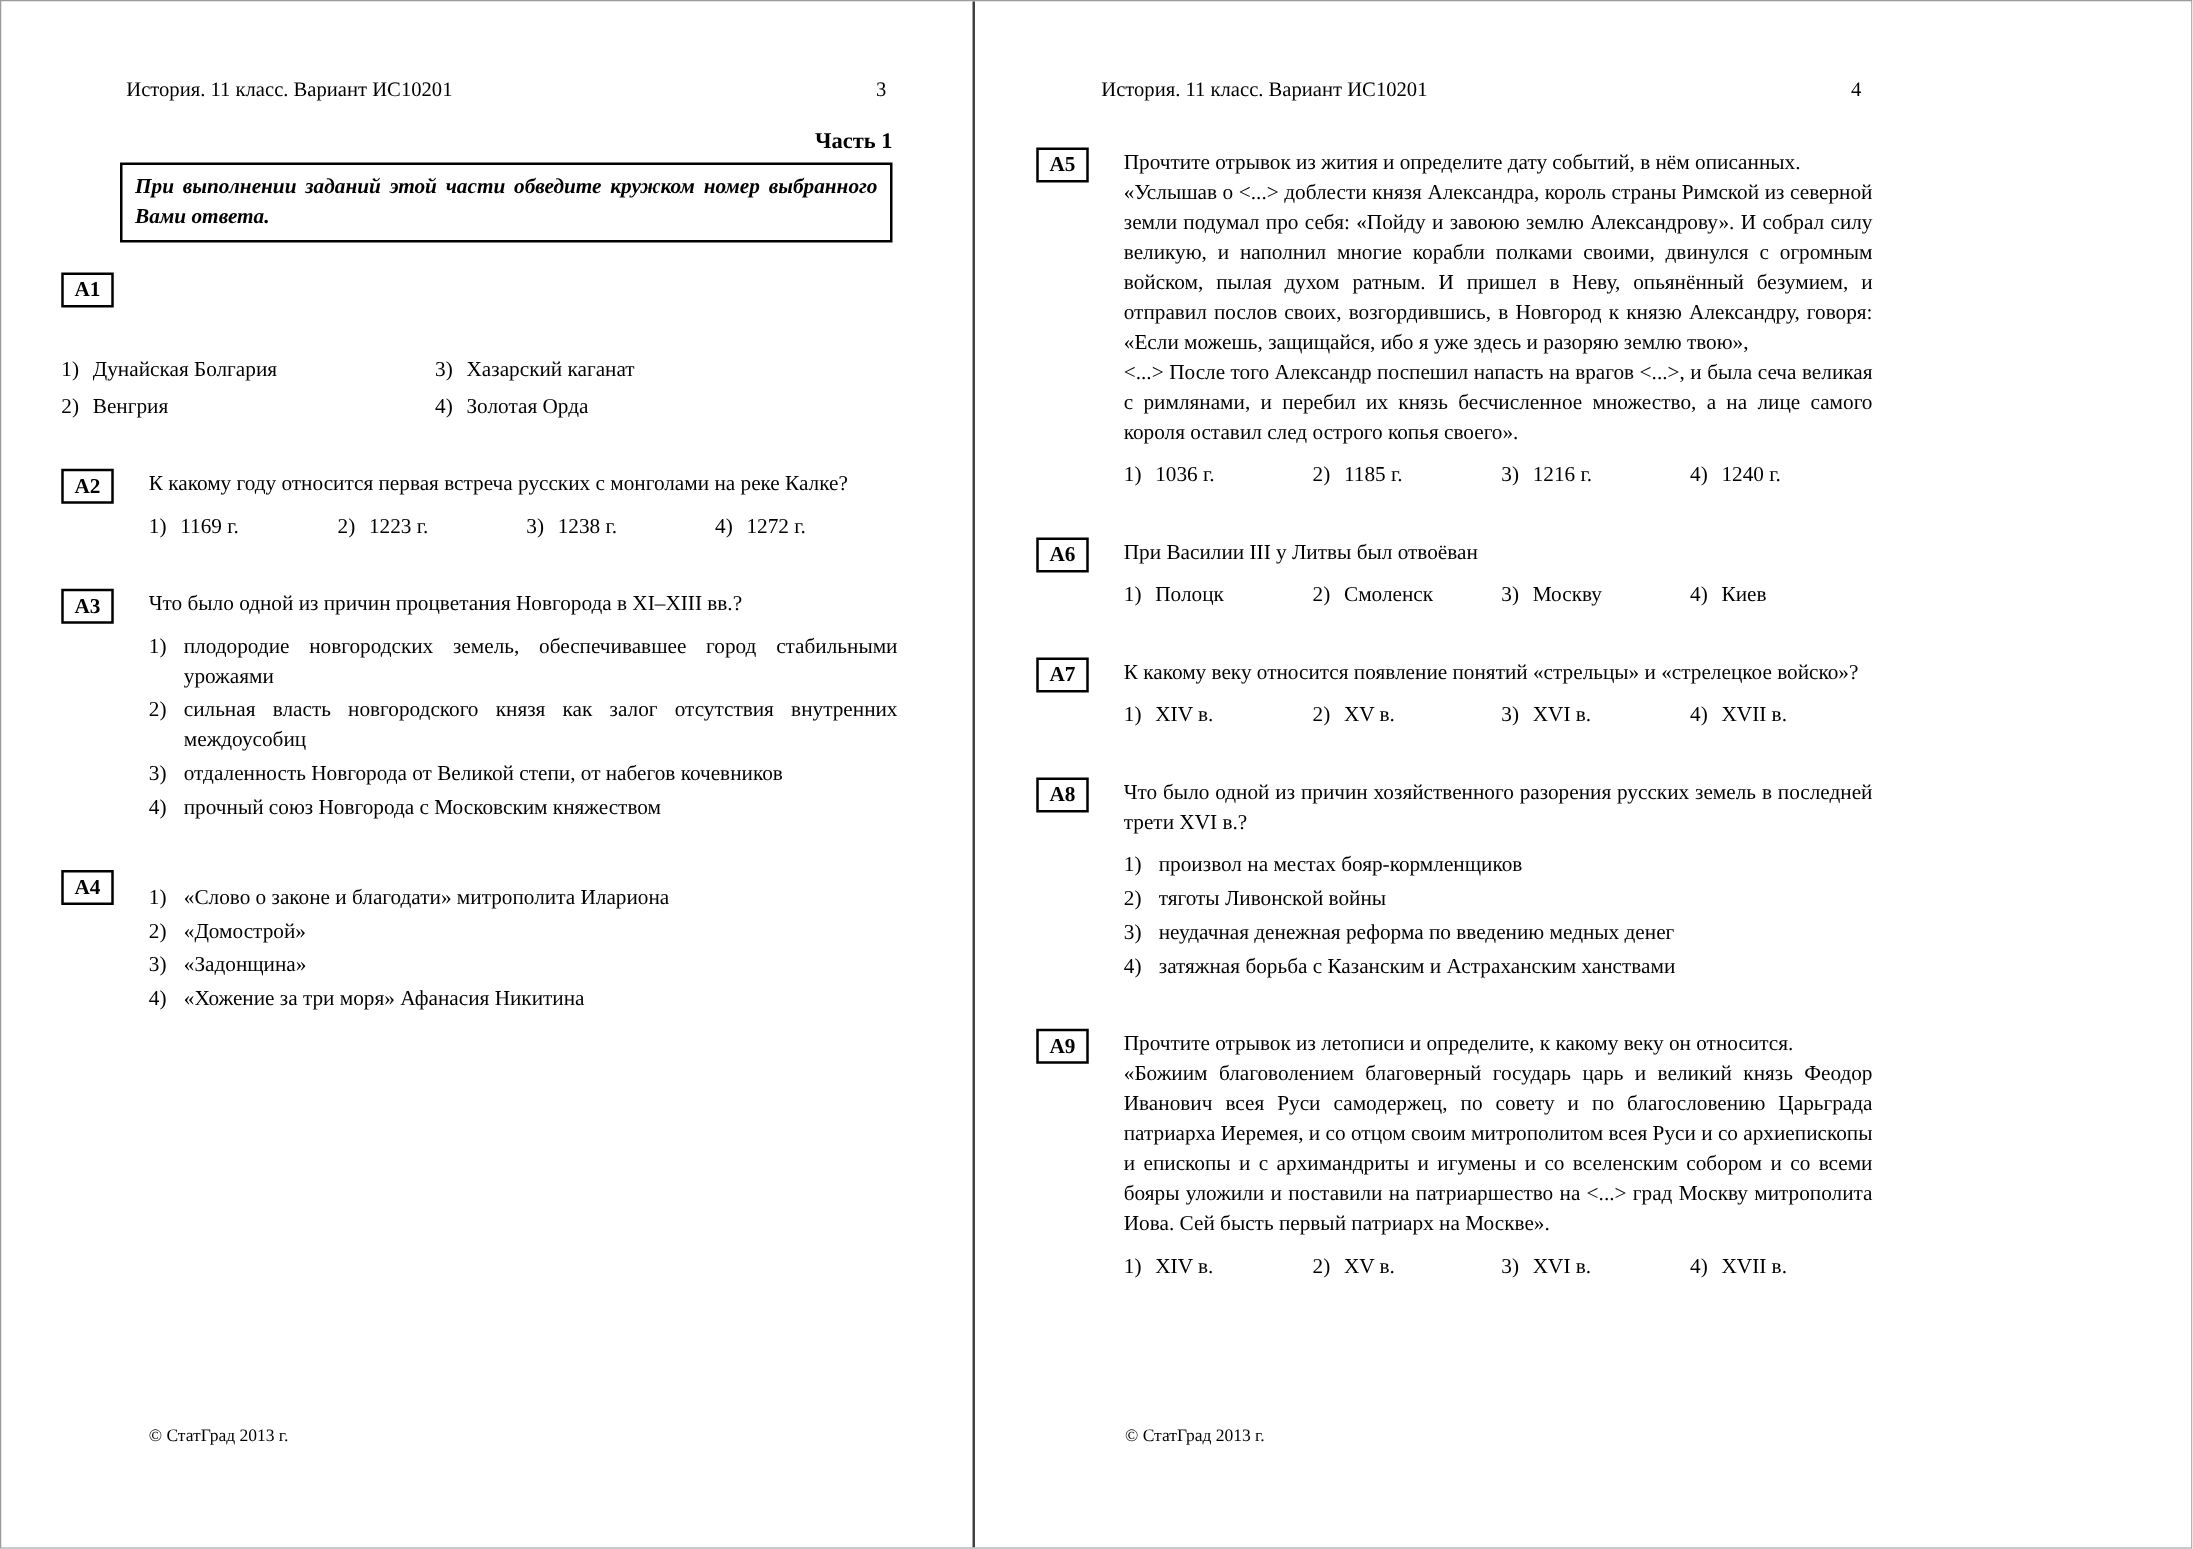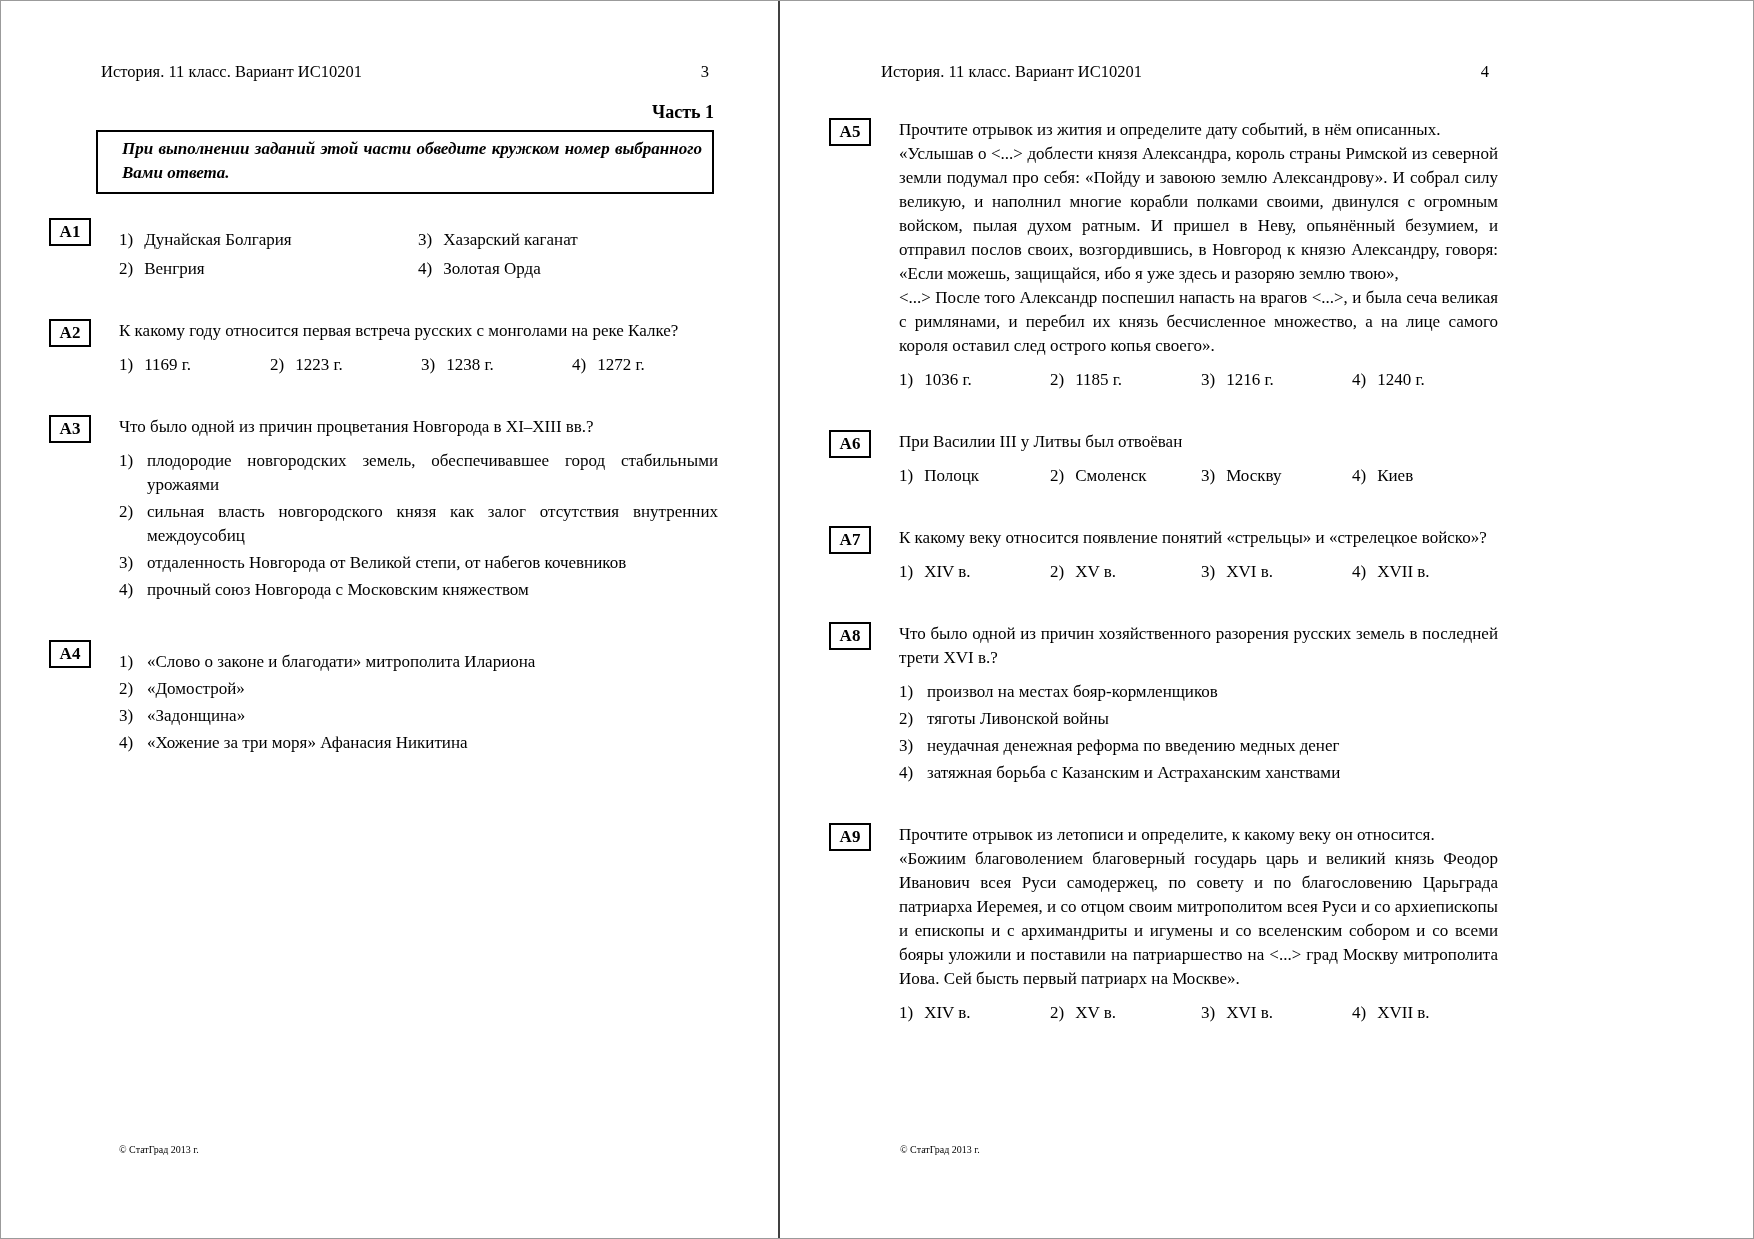--- a/index.html
+++ b/index.html
@@ -47,34 +47,34 @@
     margin: 16px 0 0 47px;
     text-align: right;
     font-weight: bold;
     font-size: 18px;
   }
   .instruction-box {
     box-sizing: border-box;
     width: 618px;
     margin: 6px 0 0 47px;
     border: 2px solid #000;
-    padding: 5px 10px 7px 24px;
+    padding: 5px 10px 7px 10px;
     font-weight: bold;
     font-style: italic;
     text-align: justify;
   }
 
   .questions { width: 669px; }
   .question {
     display: flex;
     align-items: flex-start;
     gap: 28px;
     margin-top: 38px;
   }
-  .page-left  .questions > .question:first-child { margin-top: 24px; }
+  .page-left  .questions > .question:first-child { margin-top: 24px; flex-direction: column; }
   .page-right .questions > .question:first-child { margin-top: 34px; }
 
   .qbox {
     box-sizing: border-box;
     min-width: 42px;
     height: 28px;
     border: 2px solid #000;
     text-align: center;
     font-weight: bold;
     font-size: 17px;
@@ -103,21 +103,21 @@
   .options.list { display: flex; flex-direction: column; gap: 3px; }
   .options.list .opt {
     display: grid;
     grid-template-columns: 28px 1fr;
   }
   .options.list .oval { display: block; text-align: justify; }
 
   .page-footer {
     position: absolute;
     bottom: 80px;
-    font-size: 10px;
+    font-size: 14px;
   }
   .page-left  .page-footer { left: 118px; }
   .page-right .page-footer { left: 120px; }
 </style>
 </head>
 <body>
 
 <div class="canvas">
 
   <div class="page page-left">

